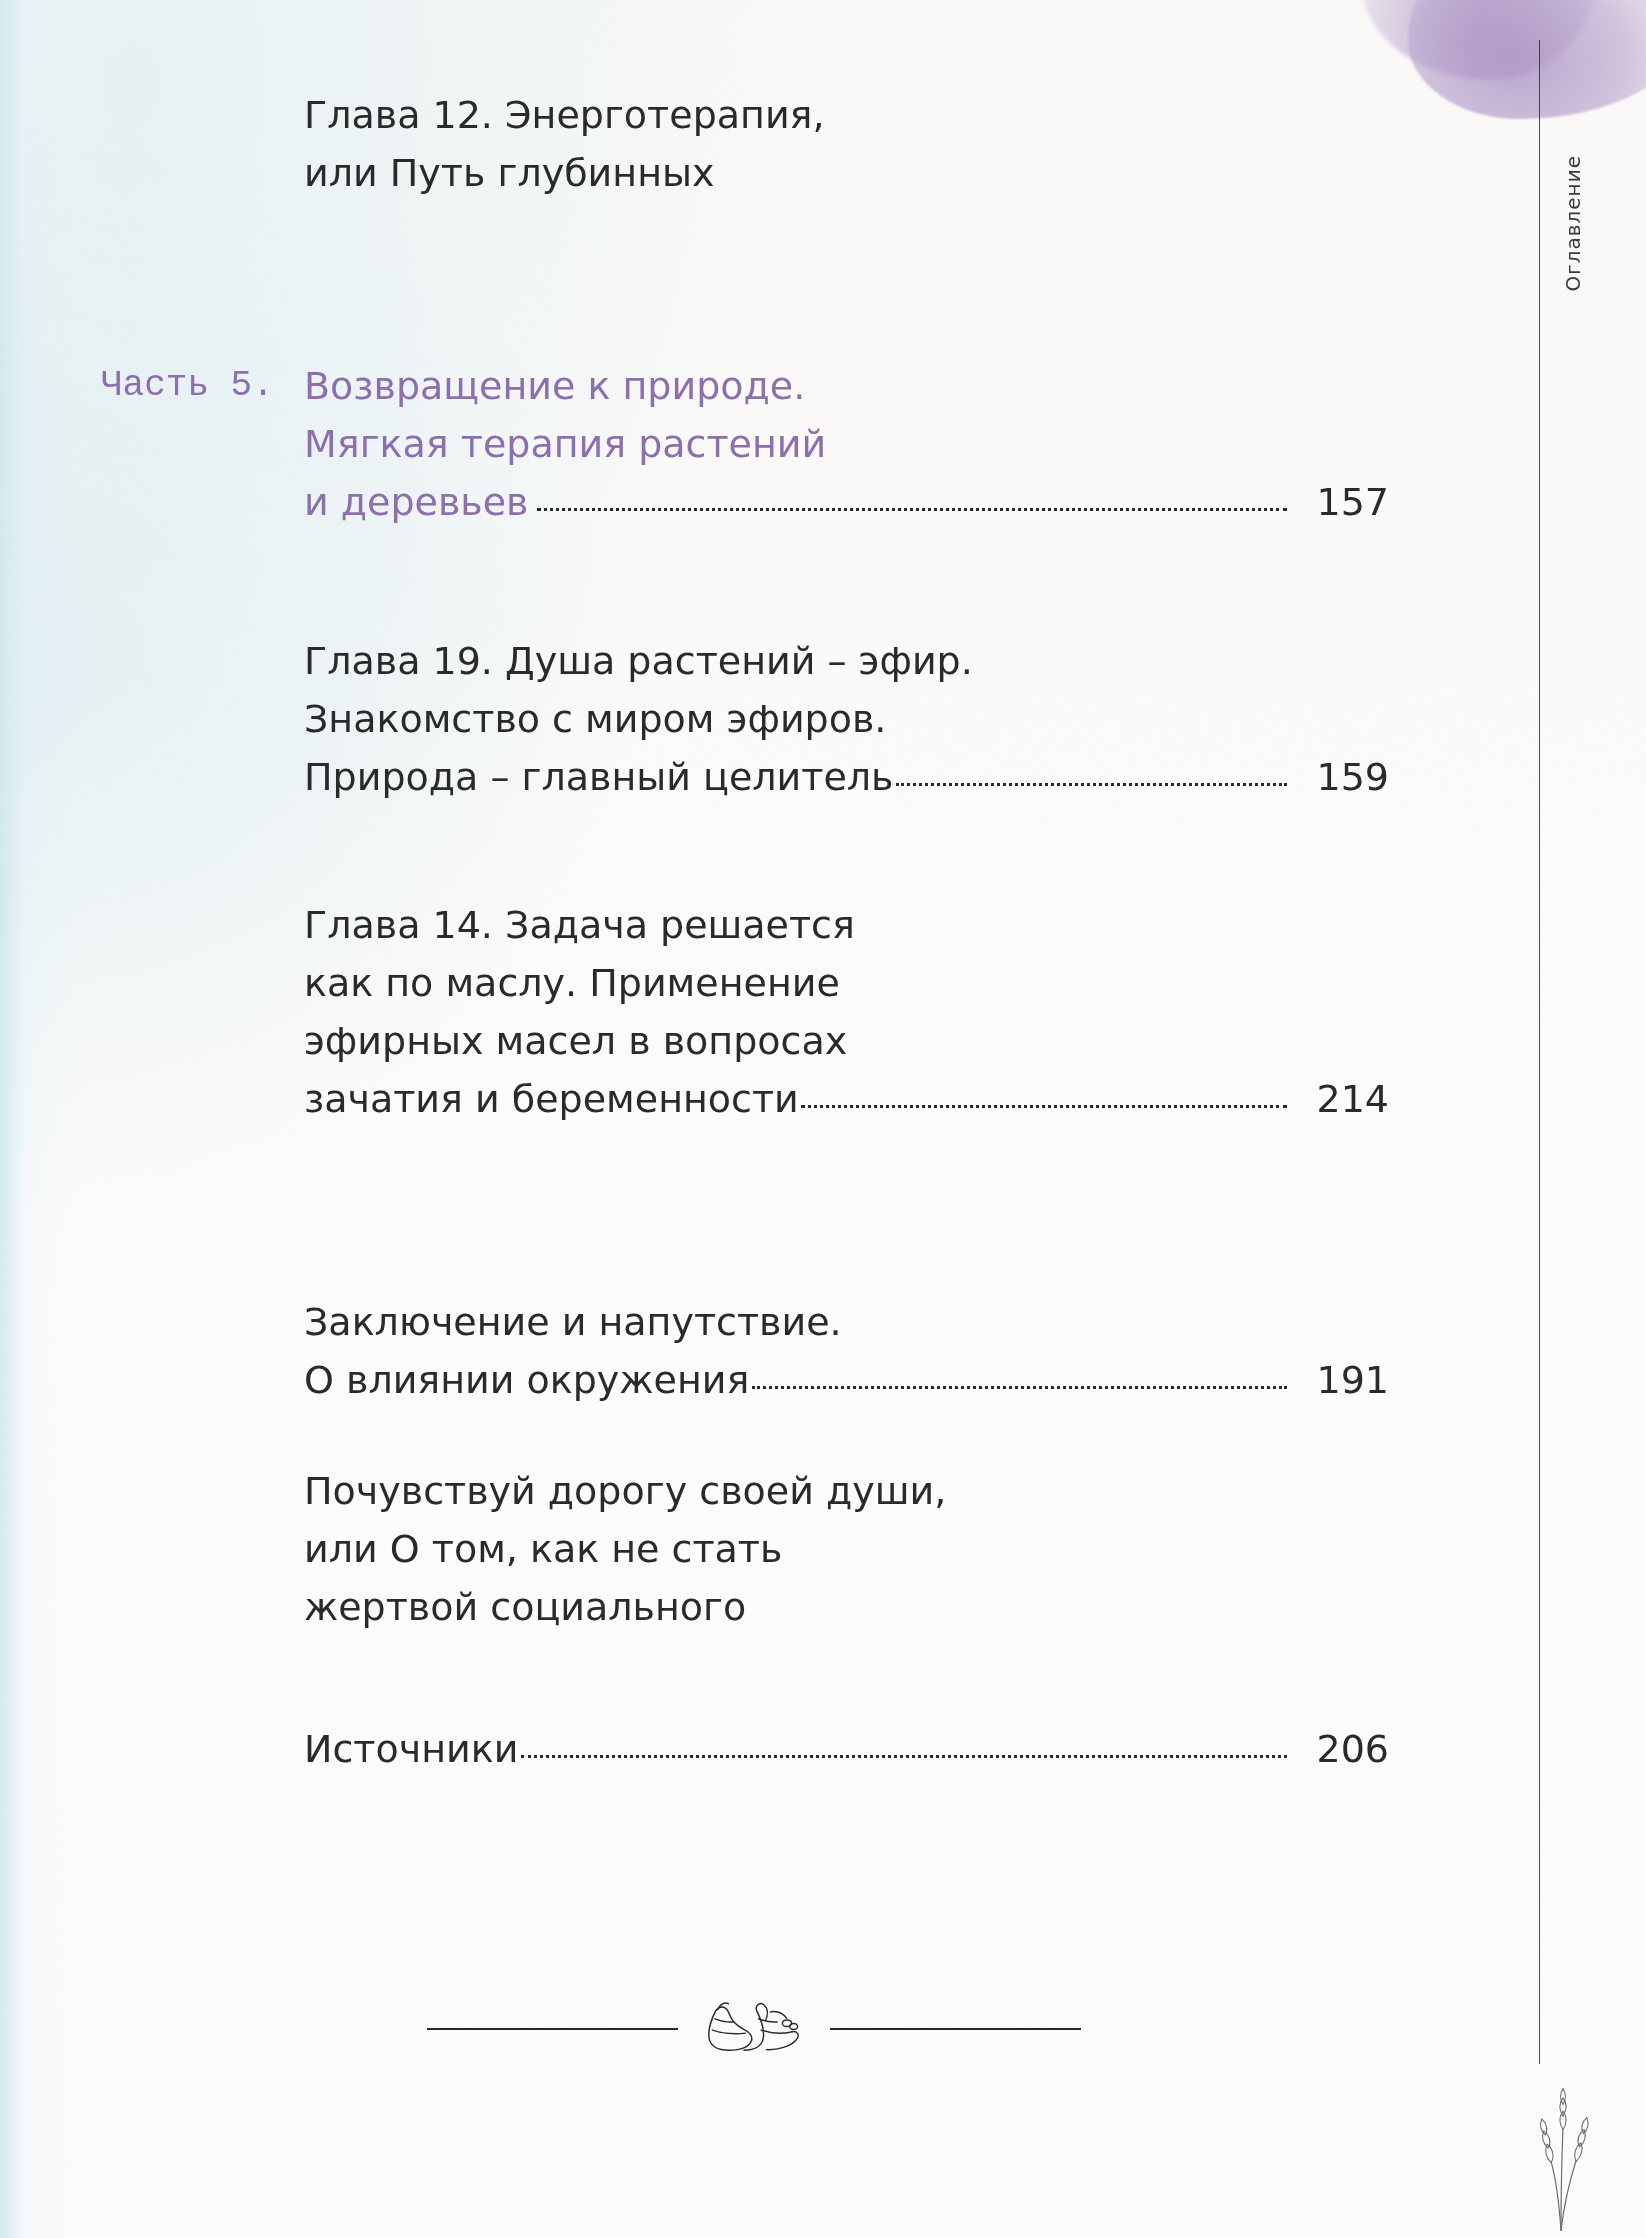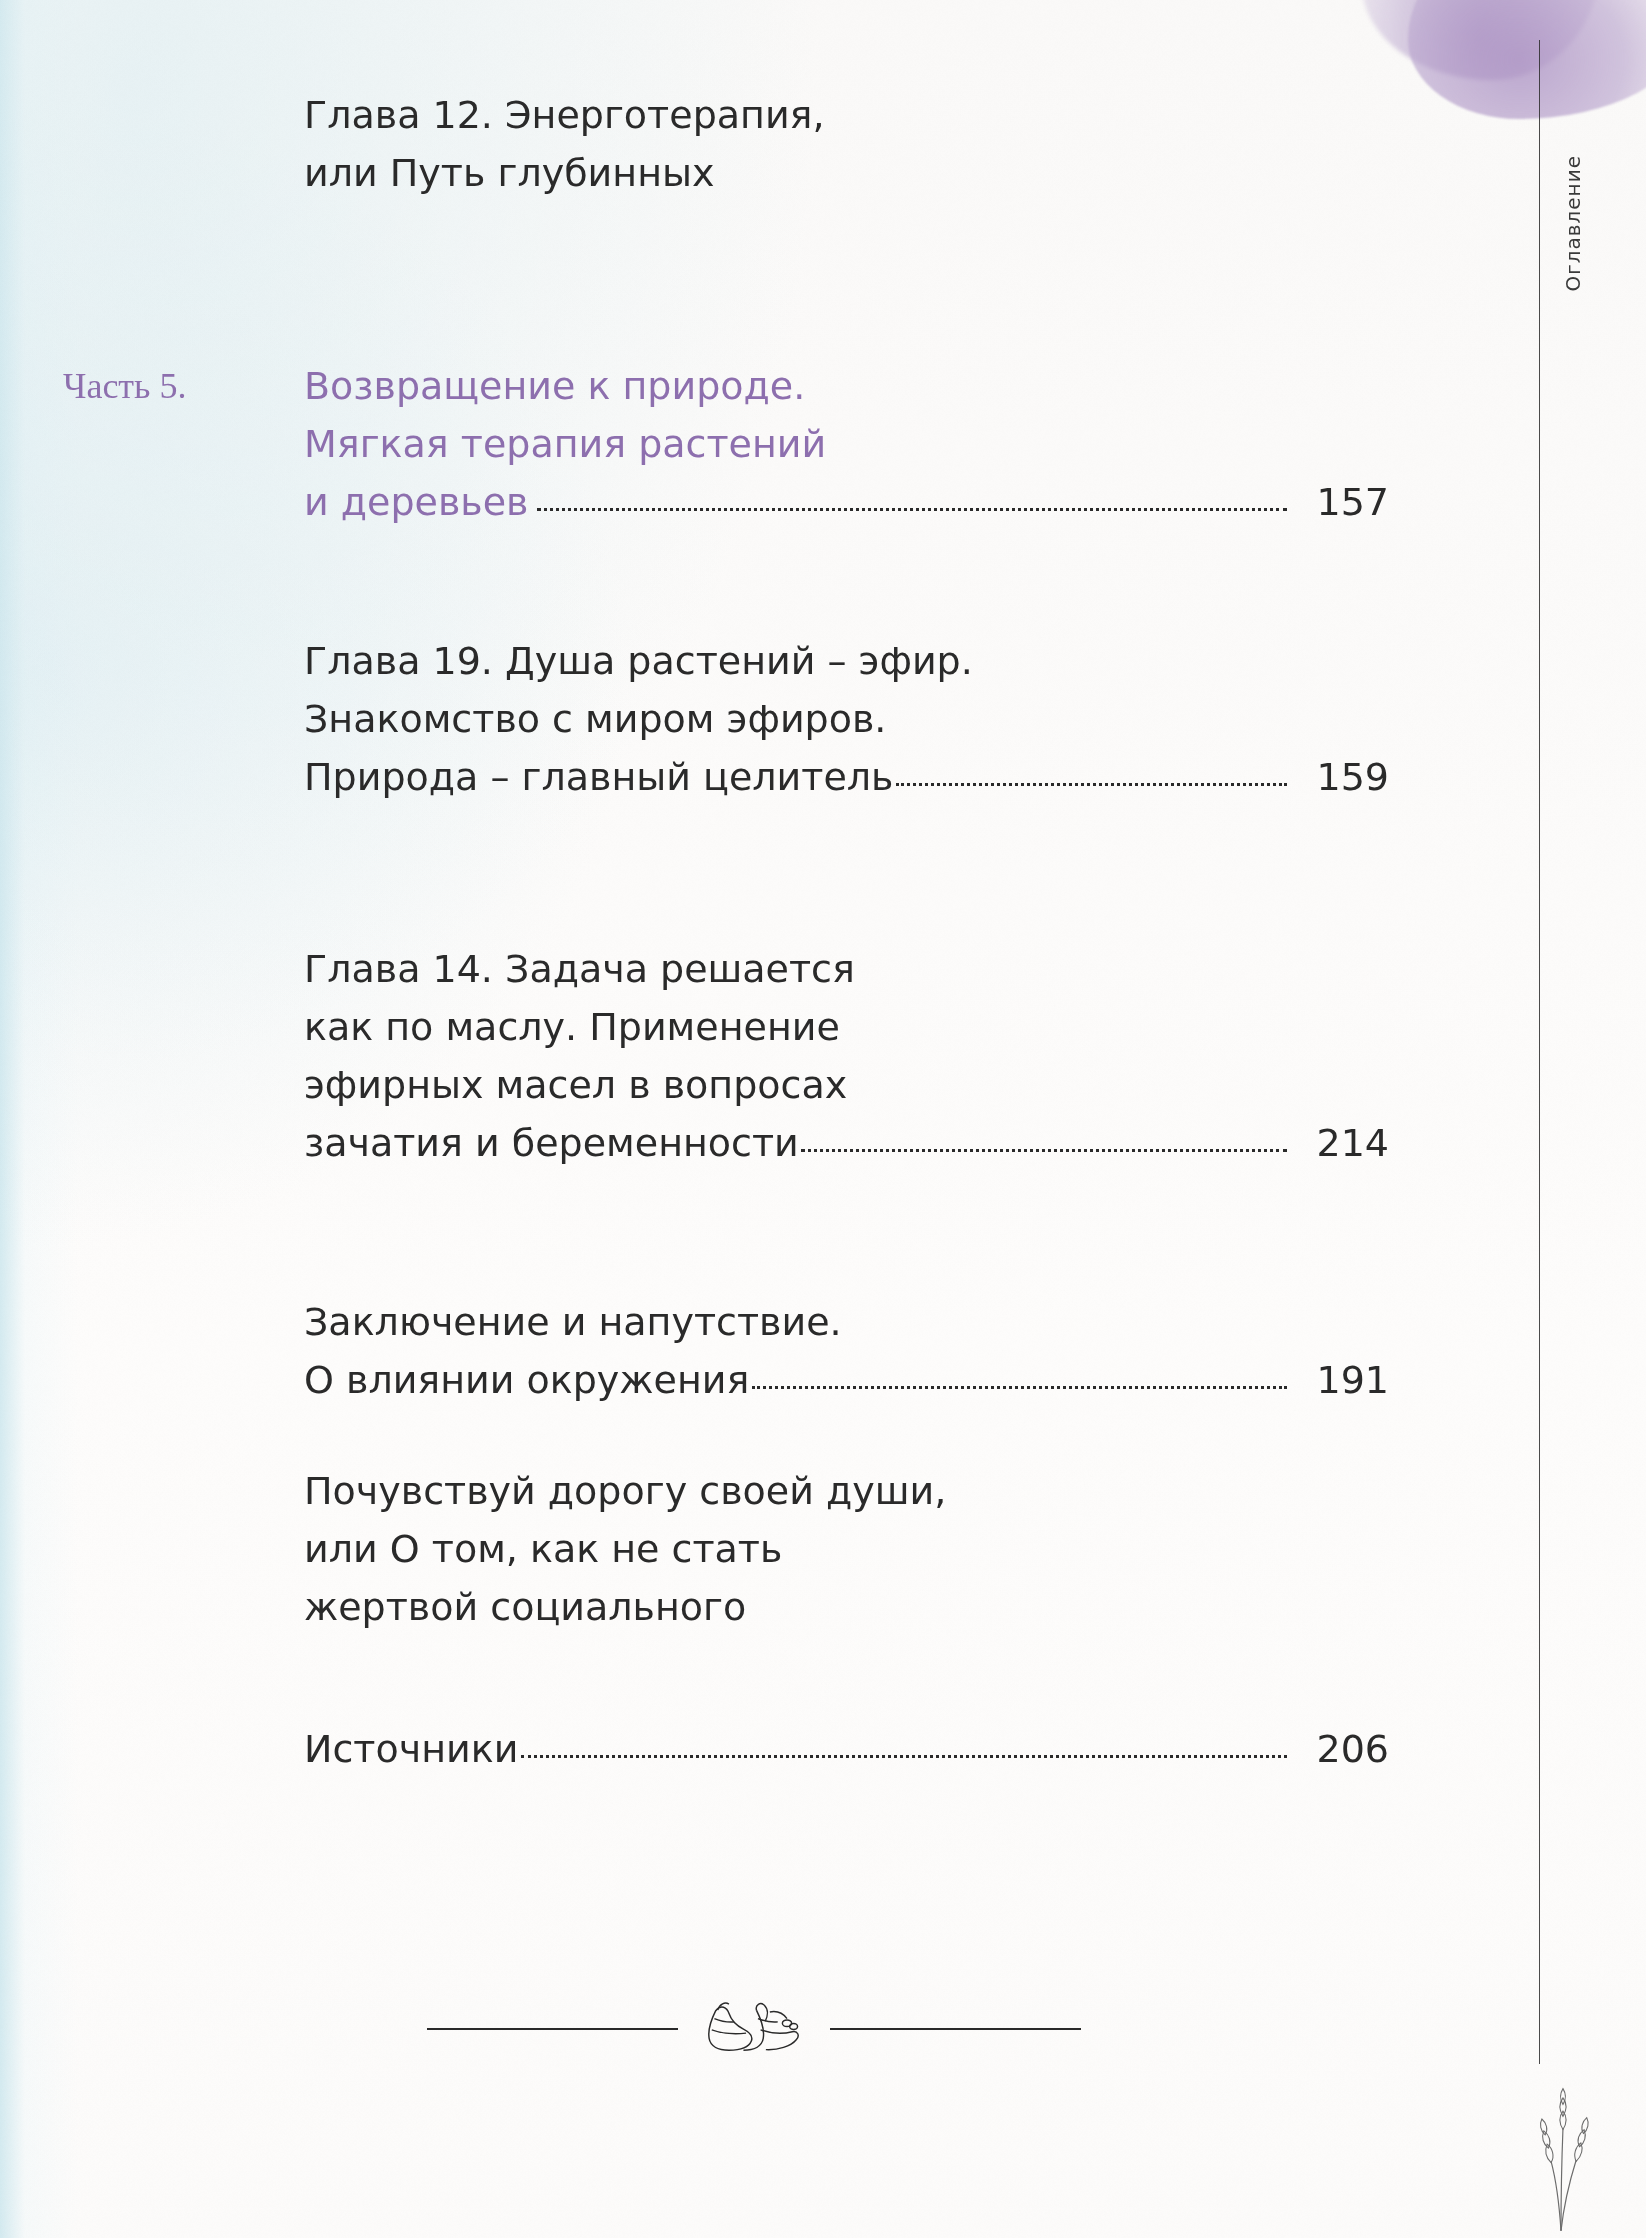--- a/index.html
+++ b/index.html
@@ -111,21 +111,22 @@
     color: #2a2a2a;
     white-space: pre;
     font-family: "DejaVu Sans", sans-serif;
   }
   .part-label {
     position: absolute;
     font-size: 36px;
     line-height: 58px;
     color: #8d6fae;
     white-space: pre;
-    font-family: Liberation Serif, serif;
+    font-family: Liberation Mono, monospace;
+    margin-left: 38px;
   }
   .part .title-txt {
     color: #8d6fae;
   }
   .dots {
     flex: 1 1 auto;
     margin: 0 9.3px 0 8px;
     position: relative;
     top: -4px;
     border-bottom: 3.3px dotted #2a2a2a;
@@ -246,21 +247,21 @@
           <span class="title-txt">Знакомство с миром эфиров.</span>
         </div>
         <div class="line-row">
           <span class="title-txt">Природа – главный целитель</span>
           <span class="dots tight"></span>
           <span class="page-num">159</span>
         </div>
       </div>
     </div>
 
-    <div class="toc-entry" style="left:304px; top:896px; width:1085px;margin-top:44px;">
+    <div class="toc-entry" style="left:304px; top:896px; width:1085px;">
       <div class="lines">
         <div class="line-row">
           <span class="title-txt">Глава 14. Задача решается</span>
         </div>
         <div class="line-row">
           <span class="title-txt">как по маслу. Применение</span>
         </div>
         <div class="line-row">
           <span class="title-txt">эфирных масел в вопросах</span>
         </div>

